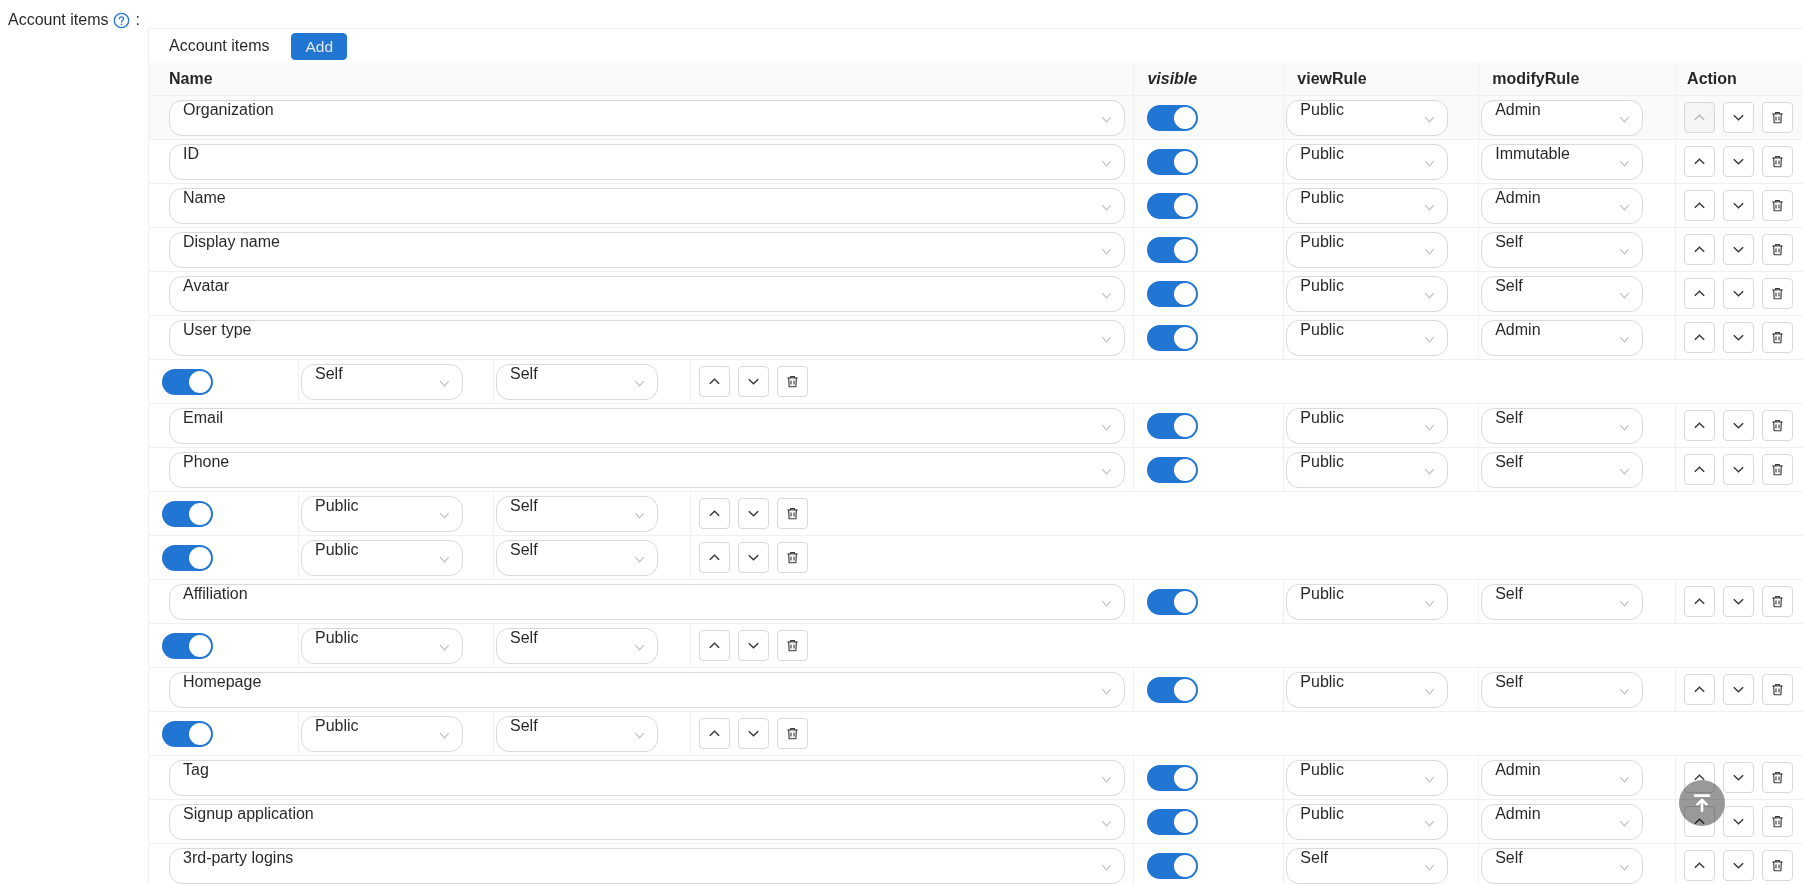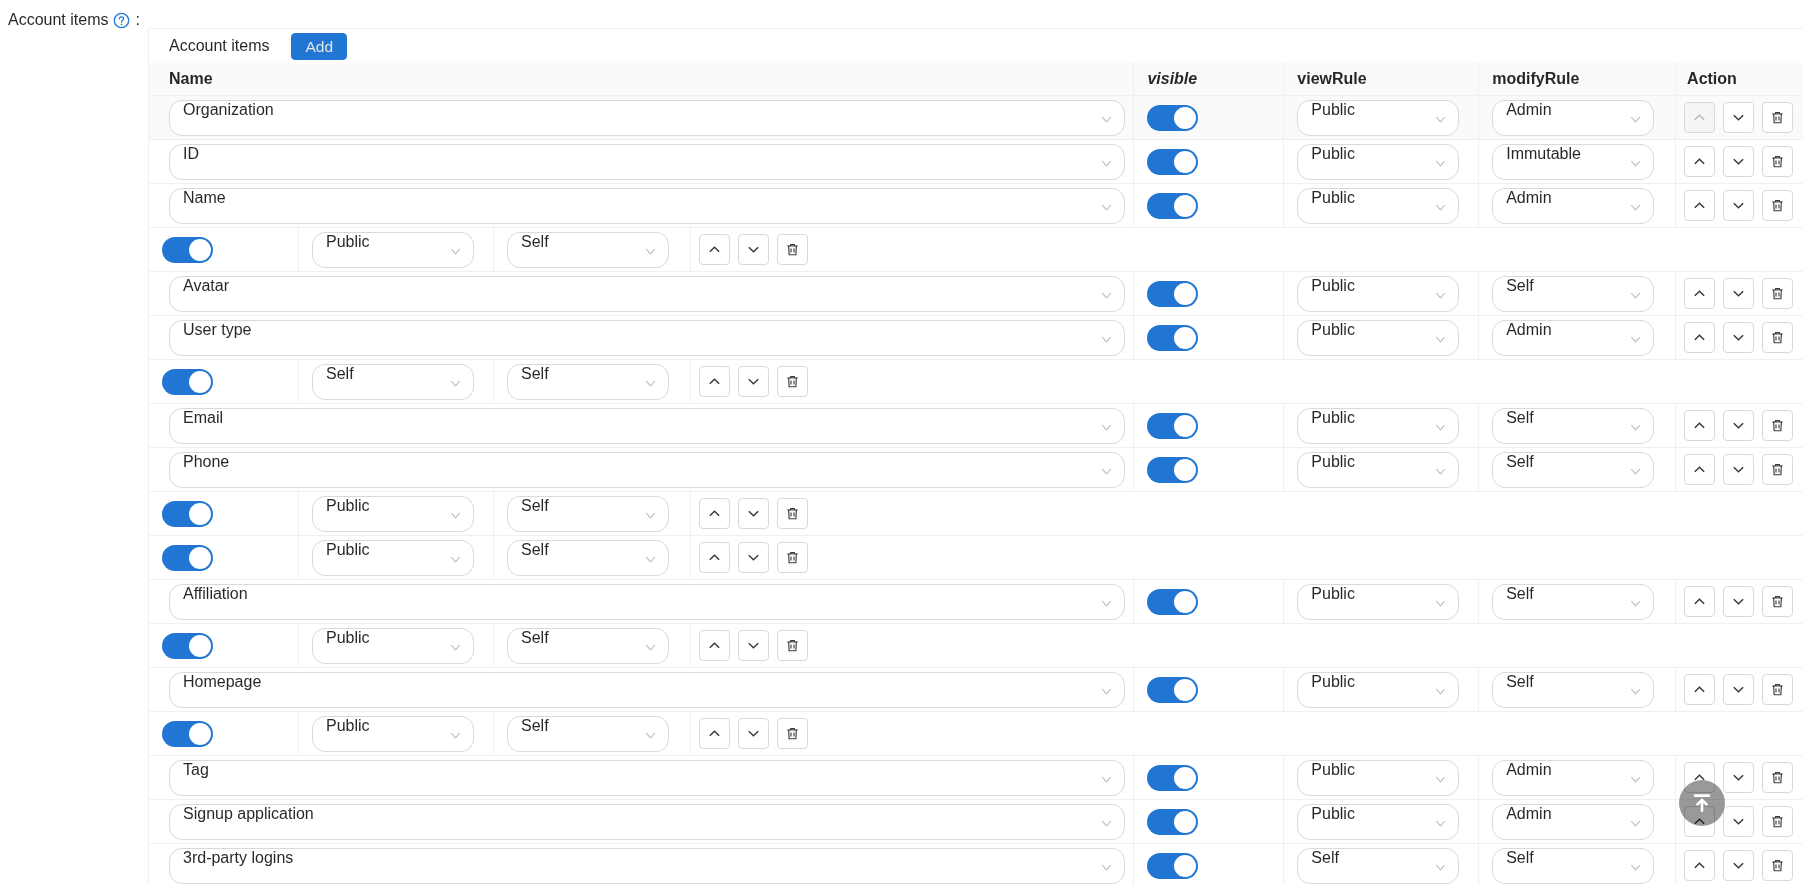--- a/index.html
+++ b/index.html
@@ -39,21 +39,21 @@
   .row { height:44px; display:flex; border-bottom:1px solid #f0f0f0; background:#fff; }
   .row.first { background:#fafafa; }
 
   
   .select { position:relative; height:36px; background:#fff; border:1px solid #d9d9d9;
     border-radius:13px; display:flex; align-items:flex-start; padding:0 26px 0 13px; cursor:pointer; }
   .select .val { font-size:16px; color:rgba(0,0,0,.85); white-space:nowrap; overflow:hidden; }
   .select .arrow { position:absolute; right:11px; top:50%; margin-top:-6px; width:13px; height:13px;
     color:#bfbfbf; pointer-events:none; }
   .name-select { margin-left:20px; width:956px; }
-  .rule-select { margin-left:13px; width:162px; }
+  .rule-select { margin-left:2px; width:162px; }
 
   
   .switch { position:relative; margin-left:13px; width:51px; height:26px; border-radius:13px;
     background:#bfbfbf; cursor:pointer; flex:none; }
   .switch.on { background:var(--primary,#2276d3); }
   .switch .knob { position:absolute; top:2px; right:2px; width:22px; height:22px;
     border-radius:50%; background:#fff; }
 
   
   .actions { display:flex; gap:8px; padding-left:8px; }
@@ -290,20 +290,30 @@
               <path d="M6 4V2.6h4V4"></path>
               <path d="M3.9 4.4l.5 9.2h7.2l.5-9.2"></path>
               <path d="M6.4 6.8v4.4M9.6 6.8v4.4"></path>
             </svg>
           </span>
         </button>
       </div>
     </div>
   </div>
         <div class="row">
+    <div class="cell cell-name">
+      <div class="select name-select">
+        <span class="val">Display name</span>
+        <span class="arrow">
+          <svg viewBox="0 0 14 14" fill="none">
+                  <path d="M2.5 4.5 7 9.5l4.5-5" stroke="currentColor" stroke-width="1.3"></path>
+                </svg>
+        </span>
+      </div>
+    </div>
     <div class="cell cell-visible">
       <div class="switch on" role="switch" aria-checked="true">
         <span class="knob"></span>
       </div>
     </div>
     <div class="cell cell-view">
       <div class="select rule-select">
         <span class="val">Public</span>
         <span class="arrow">
           <svg viewBox="0 0 14 14" fill="none">

